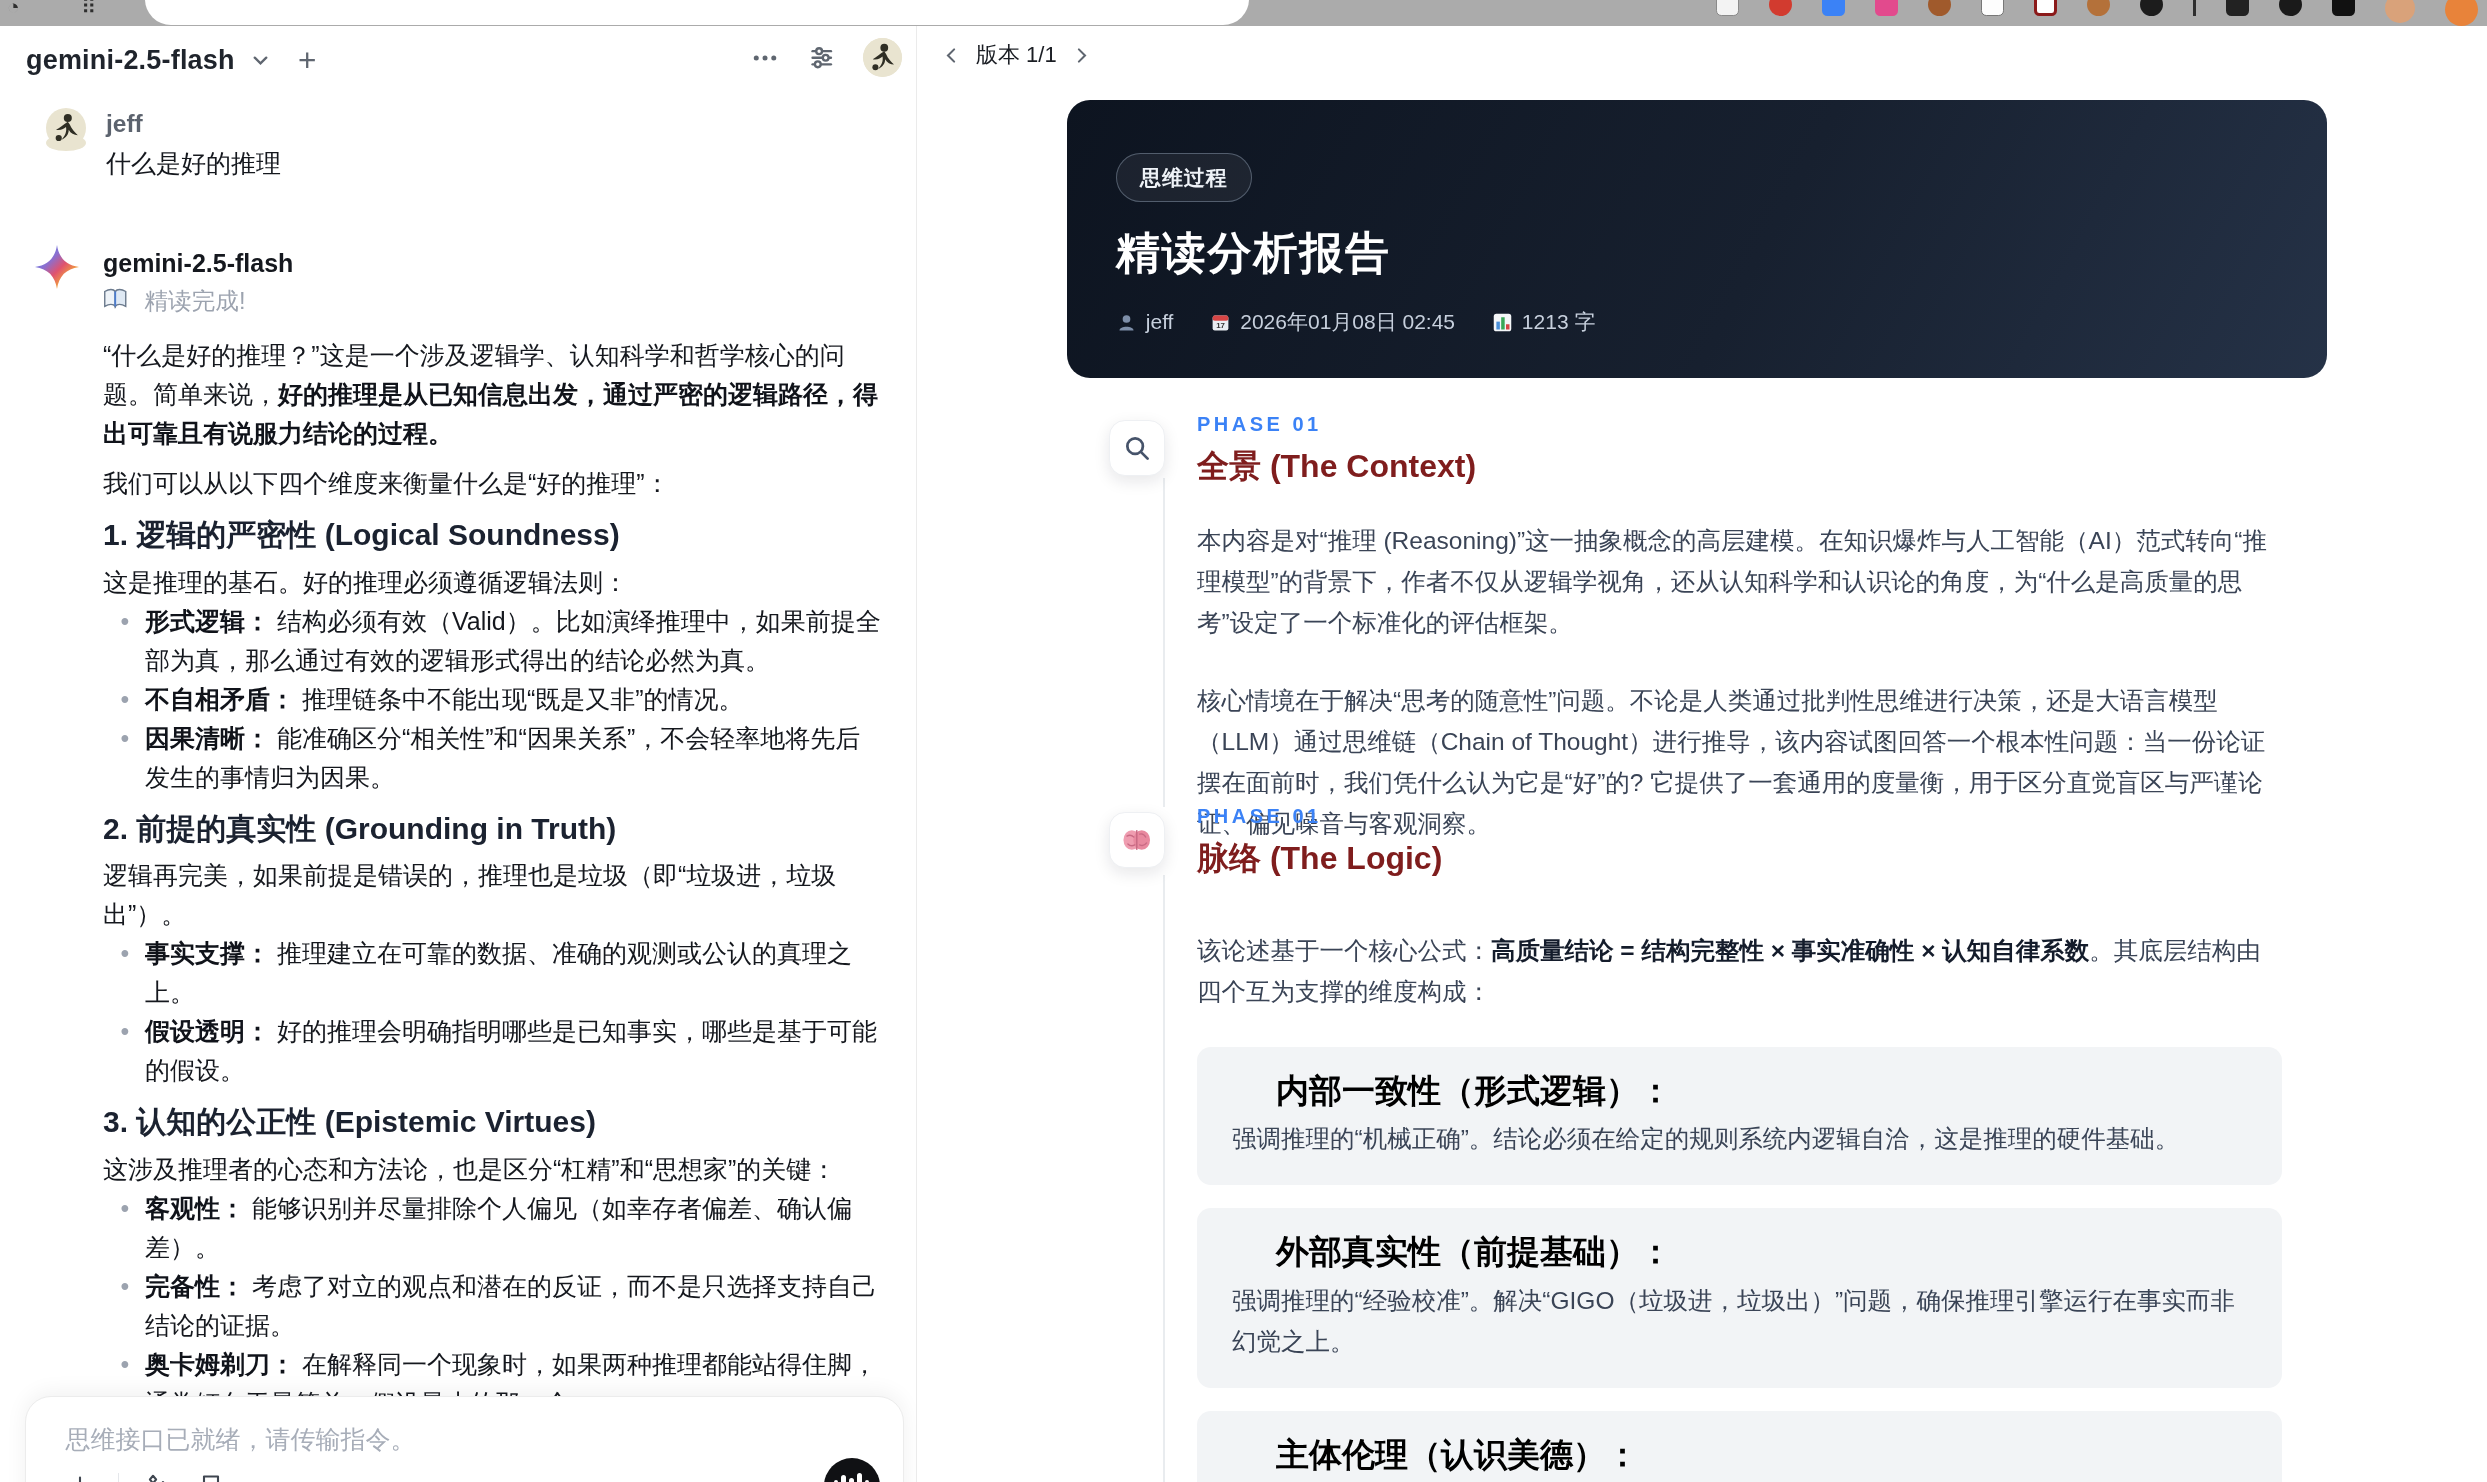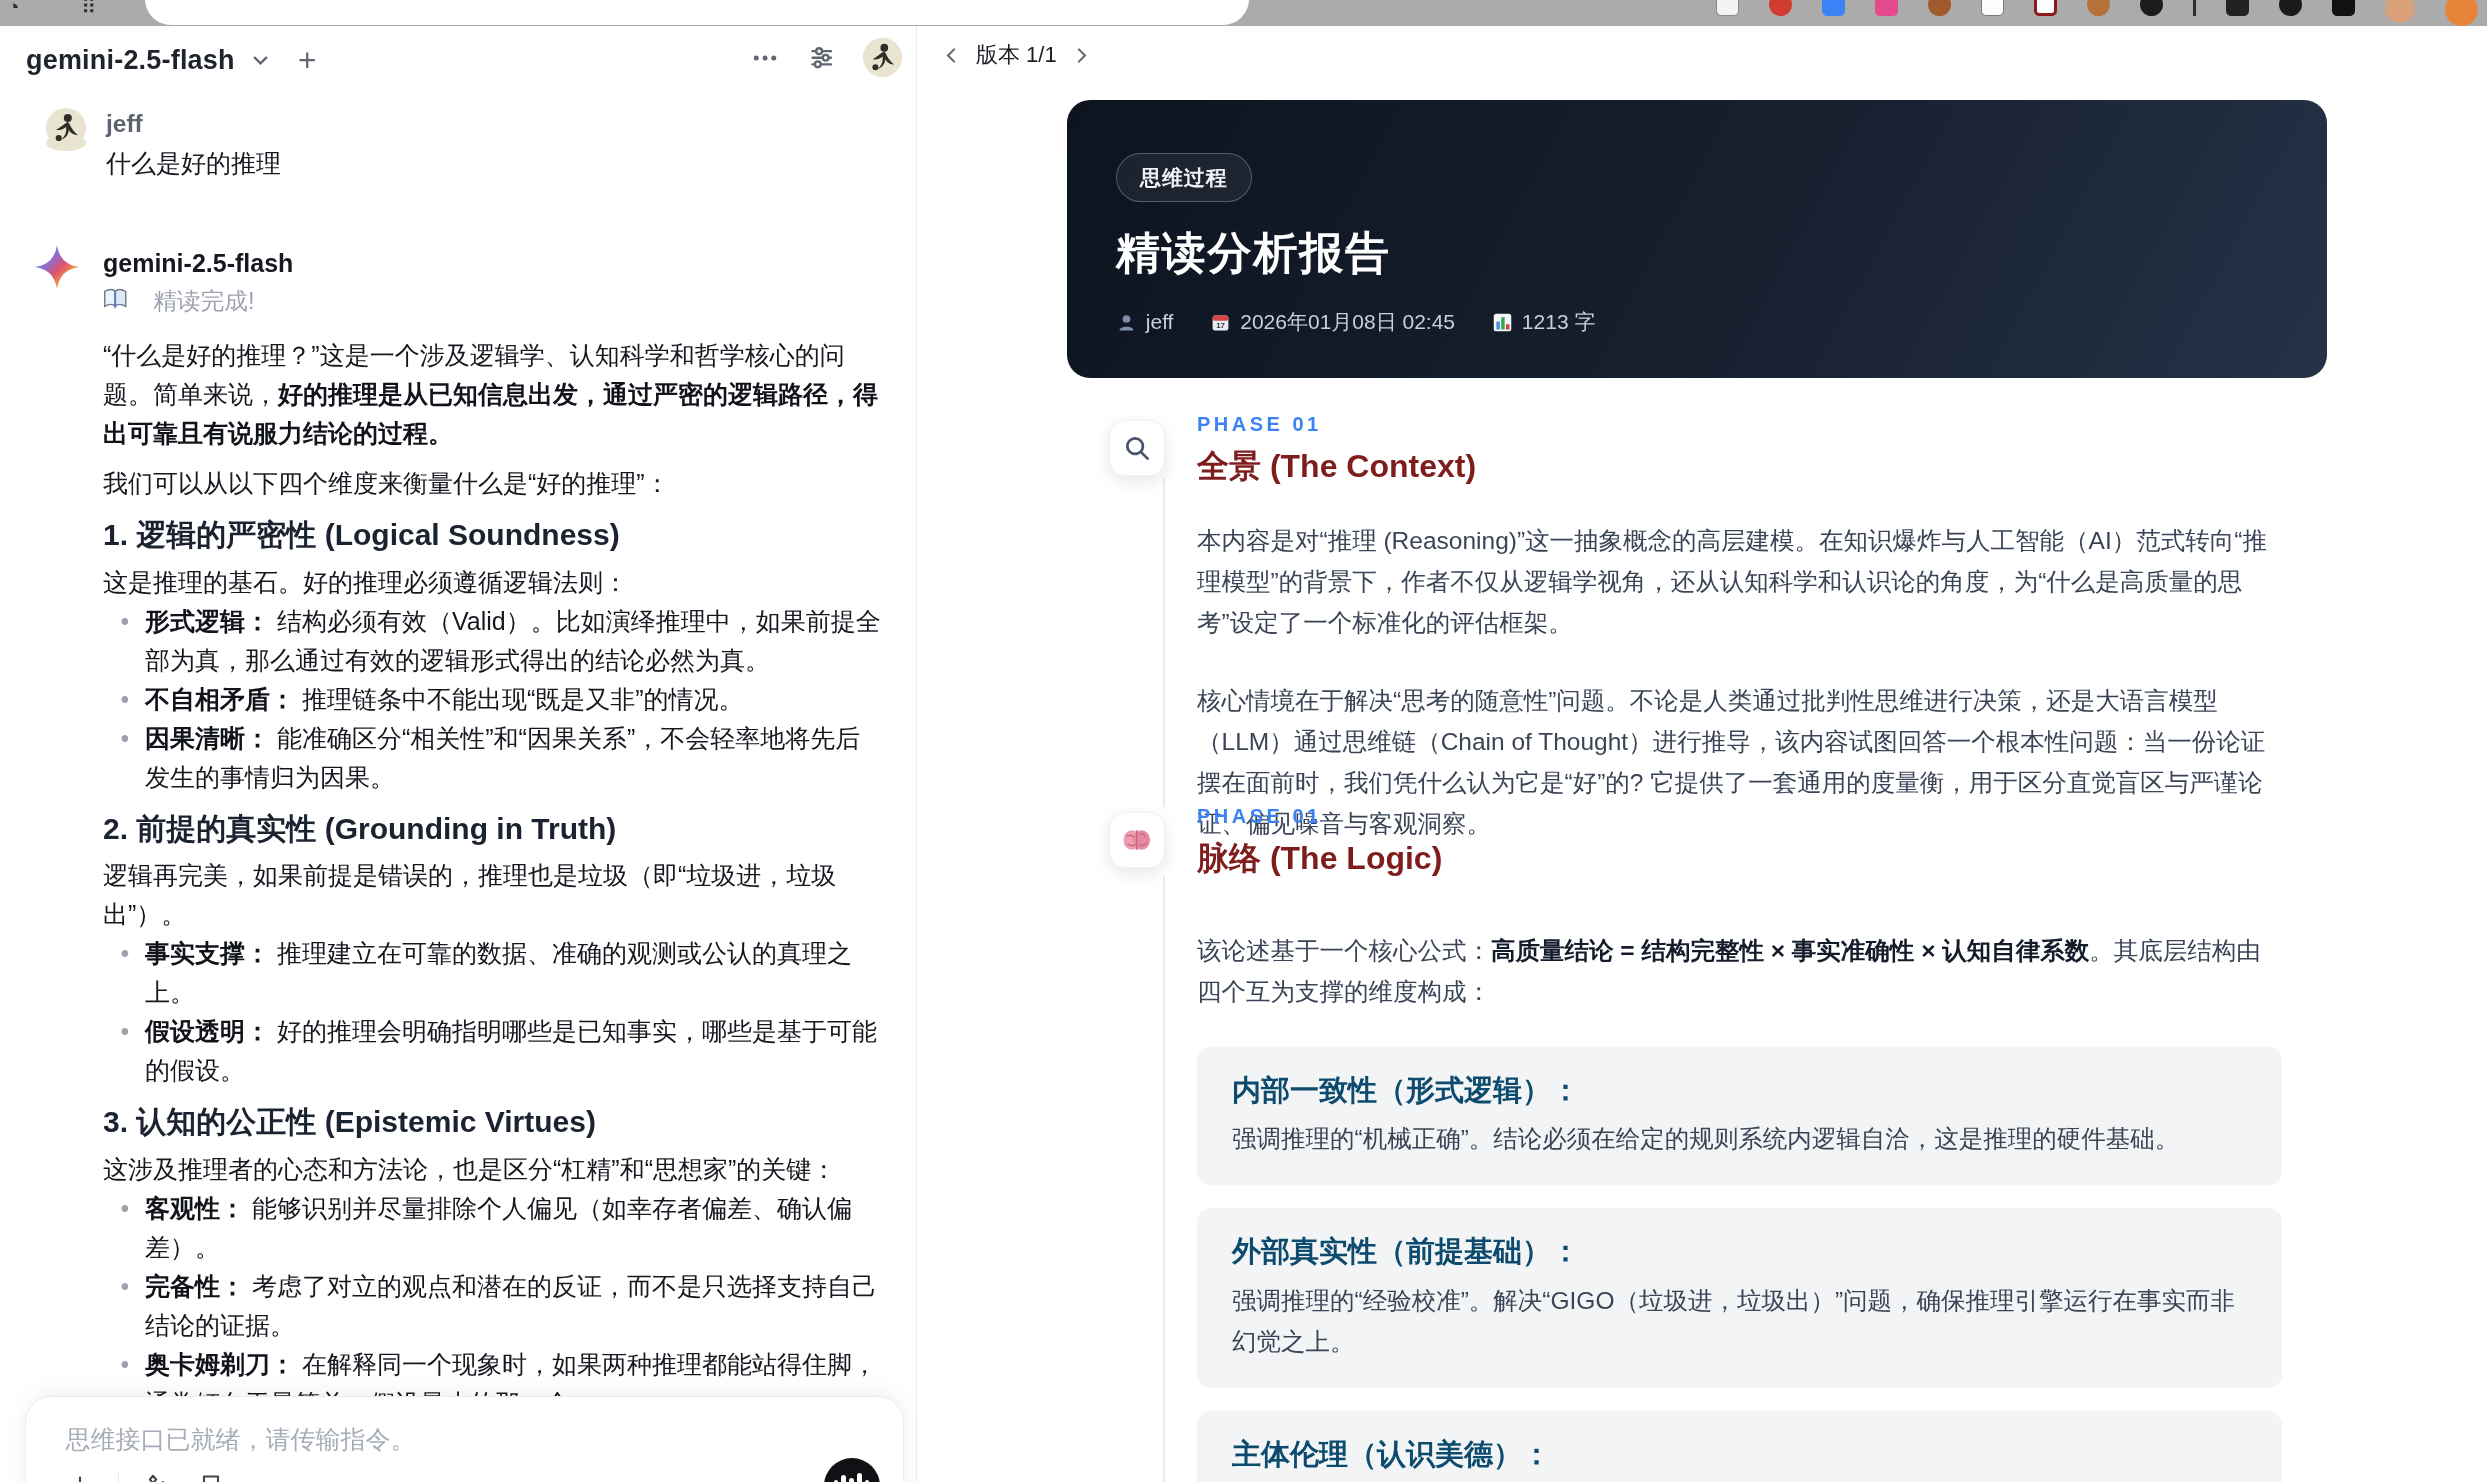--- a/index.html
+++ b/index.html
@@ -27,21 +27,21 @@
   .hdr-right { position:absolute; right:14px; top:12.3px; display:flex; align-items:center; gap:26px; }
   .avatar { width:39px; height:39px; border-radius:50%; background:#e9e4d0; overflow:hidden; flex:none; }
 
   .messages { position:absolute; left:0; top:61px; width:100%; }
   .user-row { position:absolute; left:46px; top:21px; }
   .user-name { position:absolute; left:60px; top:1.8px; font-size:24.5px; font-weight:600; color:#5c636e; }
   .user-msg { position:absolute; left:60px; top:39px; font-size:25px; color:#15181e; white-space:nowrap; }
 
   .asst { position:absolute; left:35px; top:158px; width:858px; }
   .asst-name { position:absolute; left:68px; top:3.5px; font-size:25px; font-weight:700; color:#15181e; }
-  .asst-status { position:absolute; left:68px; top:40px; display:flex; align-items:center; gap:26px;
+  .asst-status { position:absolute; left:68px; top:40px; display:flex; align-items:center; gap:17px;
     font-size:23.6px; color:#9ca3af; }
   .msg-content { position:absolute; left:68px; top:91px; width:781px; font-size:25px;
     line-height:39px; color:#15181e; }
   .msg-content p.para { margin:0 0 11.4px 0; }
   .msg-content p.intro { margin:0; }
   .msg-content strong { font-weight:700; color:#10131a; }
   .msg-content h3 { font-size:30px; line-height:35px; font-weight:700; color:#1b2230; margin:14px 0 10.5px 0; }
   .msg-content ul { list-style:none; margin:0 0 1.8px 0; }
   .msg-content li { position:relative; padding-left:42px; line-height:39px; }
   .msg-content li::before { content:"•"; position:absolute; left:17.5px; color:#9ca3af; }
@@ -86,21 +86,21 @@
     background:#fff; border:0.9px solid #eef0f3; box-shadow:0 5.3px 15.8px rgba(15,23,42,.10);
     display:flex; align-items:center; justify-content:center; }
   .ph-body { position:absolute; left:279px; top:0; width:1085px; }
   .ph-label { font-size:20px; font-weight:700; letter-spacing:3.5px; color:#3b82f6; }
   .ph-title { font-size:32px; font-weight:700; color:#7f1d1d; margin-top:8.8px; }
   .ph-para { font-size:24.5px; line-height:41px; color:#3a4456; margin-top:31.5px; }
   .ph-para strong { color:#141c2b; font-weight:700;text-align:right; }
 
   .cards { margin-top:35px; }
   .dim-card { background:#f2f4f6; border-radius:14px; padding:26px 35px; margin-bottom:23px; }
-  .dim-title { font-size:29px; font-weight:700; color:#0c4a6e; line-height:35px; }
+  .dim-title { font-size:33px; font-weight:700; color:#000000; line-height:35px;margin-left:44px; }
   .dim-body { font-size:24.5px; line-height:41px; color:#3a4456; margin-top:10.5px; }
 
   .scroll-track { position:absolute; right:0; top:41px; width:21px; height:1415px;
     background:#fbfbfb; border-left:0.9px solid #ececec; }
   .scroll-thumb { position:absolute; right:3.5px; top:12.3px; width:13px; height:294px;
     background:#8c8c8c; border-radius:7px; }
 </style>
 </head>
 <body>
 

